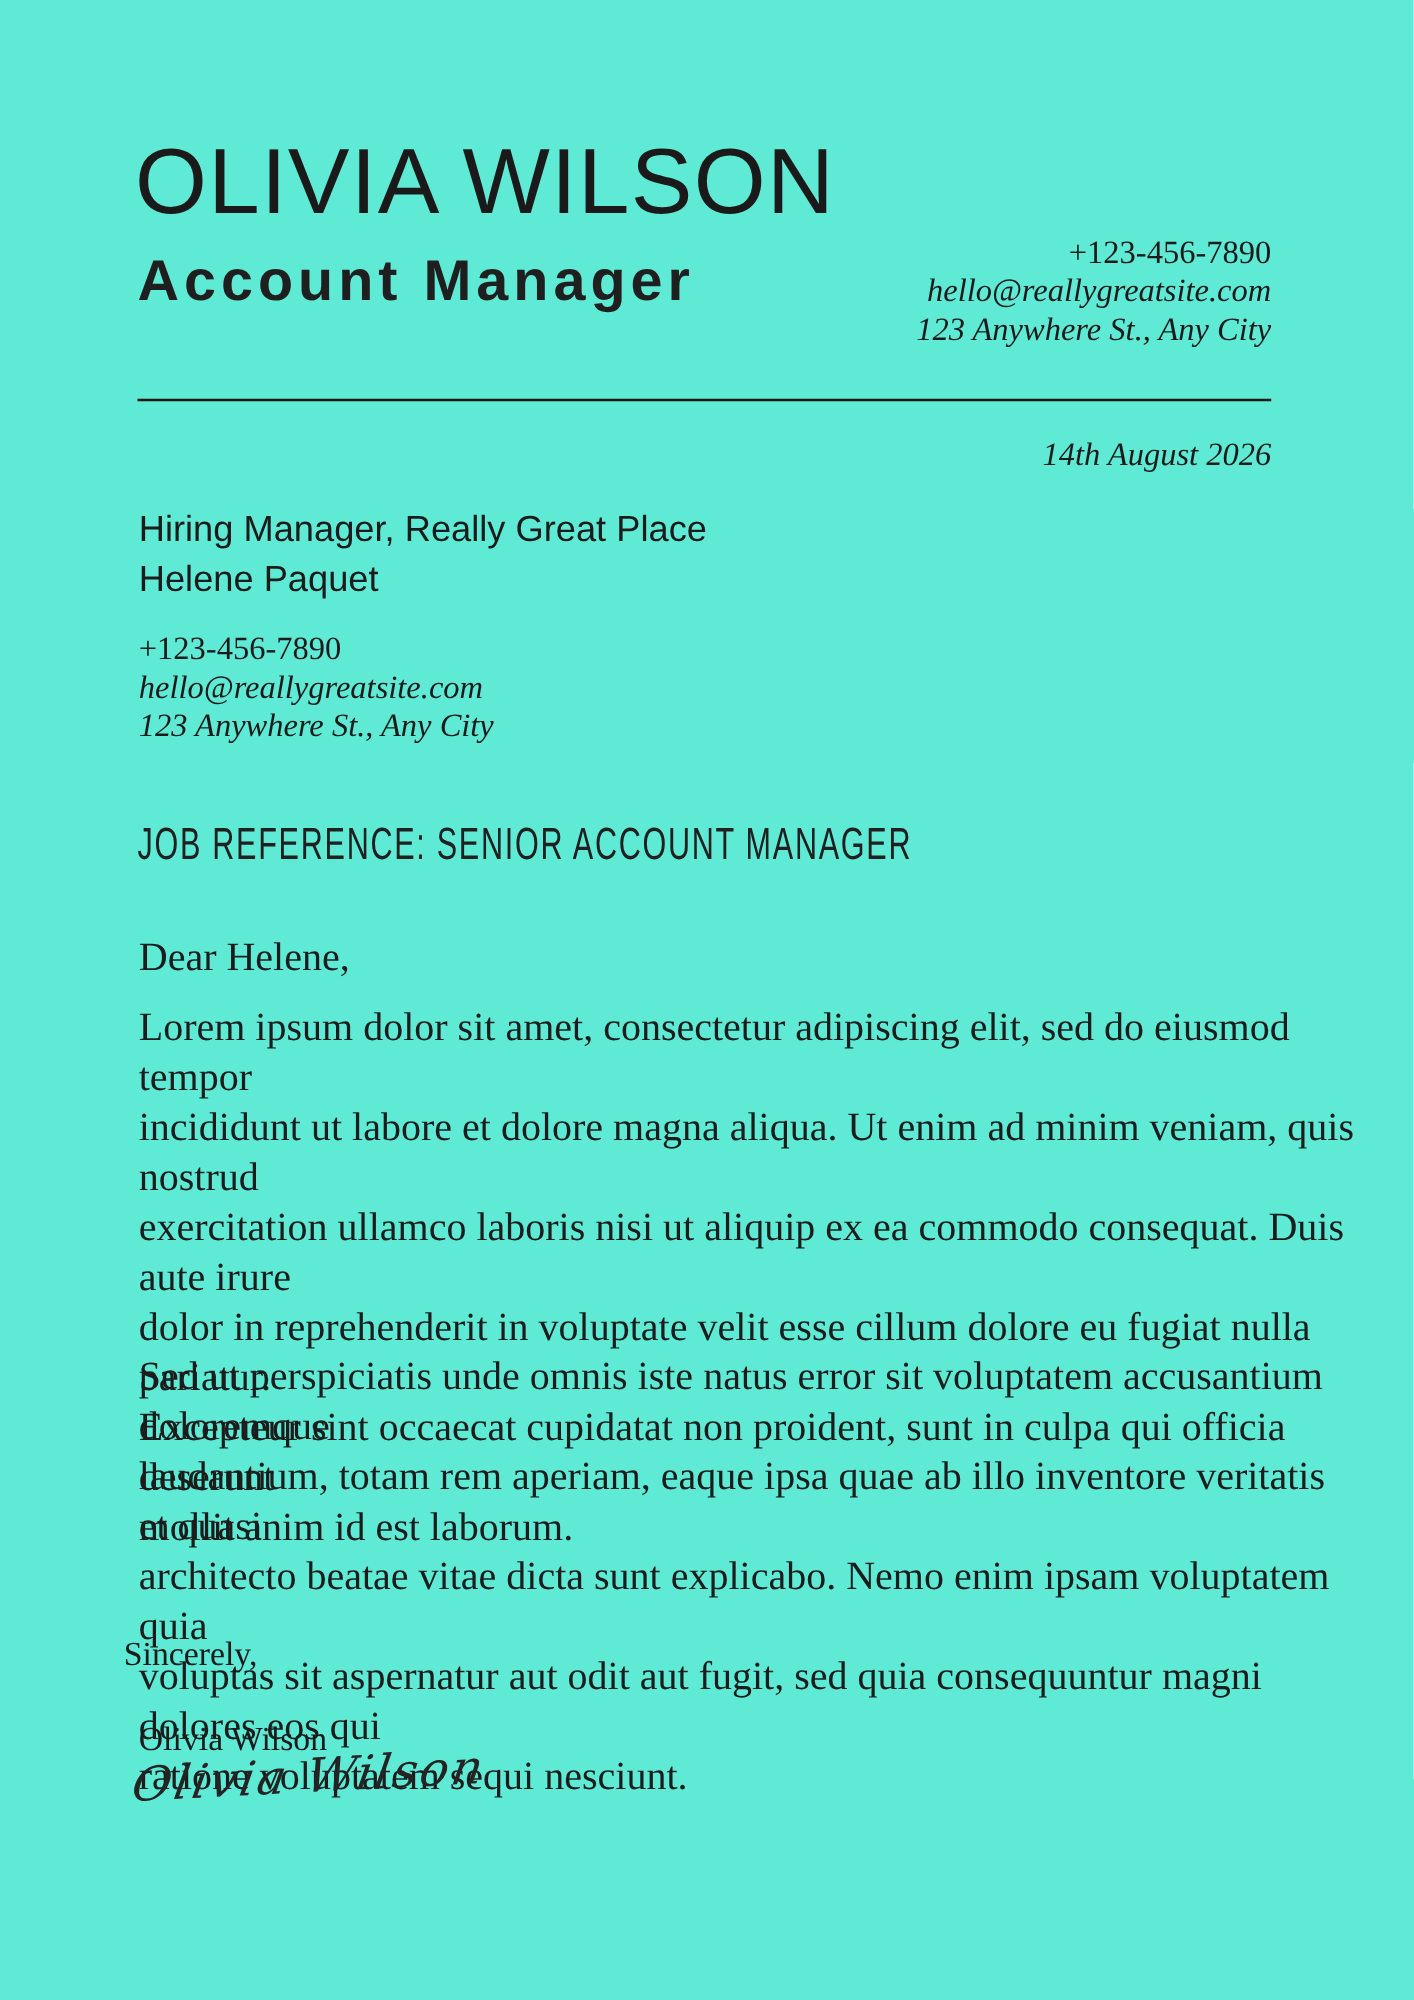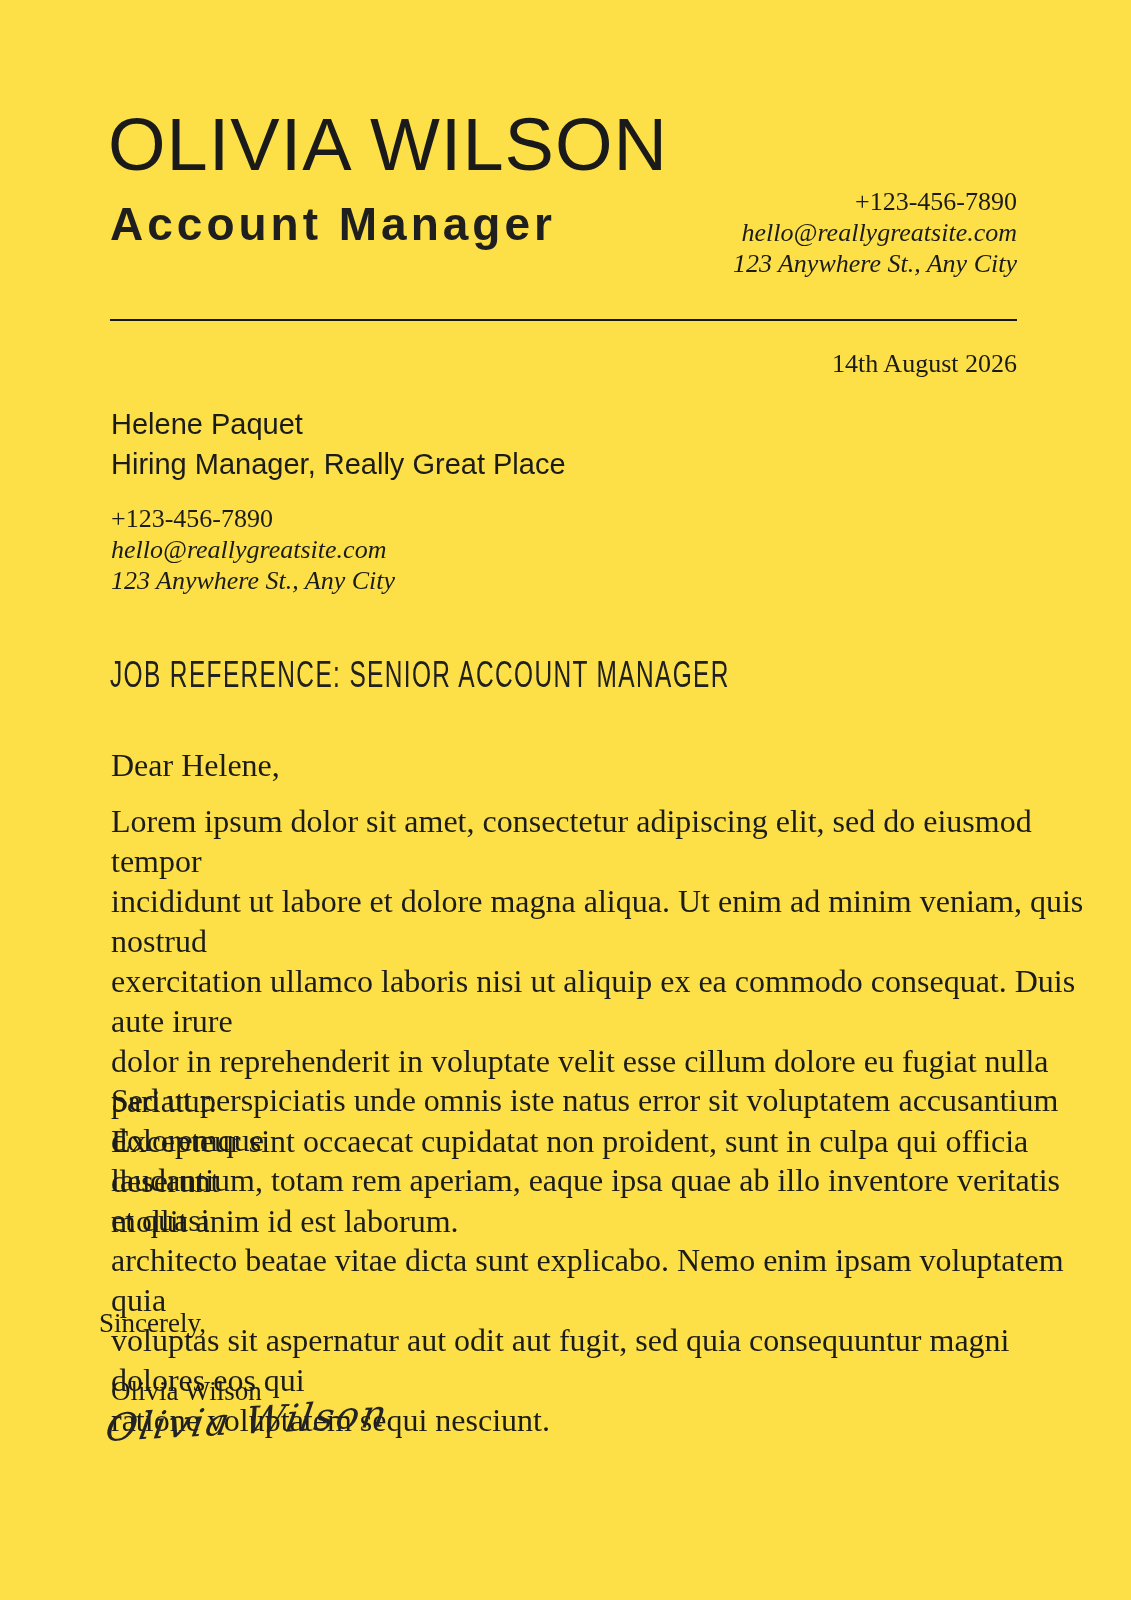--- a/index.html
+++ b/index.html
@@ -1,19 +1,19 @@
 <!DOCTYPE html>
 <html><head>
 <meta charset="utf-8">
 <style>
   html,body { margin:0; padding:0; background:#ffffff; }
   .page {
     position:relative;
     width:1131px; height:1600px;
-    background:#fde047;
+    background:#5eead4;
     color:#1b1b1b;
     overflow:hidden;
   }
   .sans  { font-family:"Liberation Sans", sans-serif; }
   .serif { font-family:"Liberation Serif", serif; }
   .abs   { position:absolute; }
 
   .header-name {
     left:108px; top:108px;
     font-size:74px; line-height:1;
@@ -36,21 +36,21 @@
 
   .divider {
     left:110px; top:319px;
     width:907px; height:2px;
     background:#161616;
   }
 
   .date-line {
     right:114px; top:348px;
     font-size:26px; line-height:31px;
-    white-space:nowrap;
+    font-style:italic; white-space:nowrap;
   }
 
   .recipient-block {
     left:111px; top:404px;
     font-size:29px; line-height:40px;
     white-space:nowrap;
   }
   .recipient-contact {
     left:111px; top:503px;
     font-size:26px; line-height:31px;
@@ -104,22 +104,22 @@
     <div>+123-456-7890</div>
     <div class="italic">hello@reallygreatsite.com</div>
     <div class="italic">123 Anywhere St., Any City</div>
   </div>
 
   <div class="abs divider"></div>
 
   <div class="abs serif date-line">14th August 2026</div>
 
   <div class="abs sans recipient-block">
+    <div>Hiring Manager, Really Great Place</div>
     <div>Helene Paquet</div>
-    <div>Hiring Manager, Really Great Place</div>
   </div>
 
   <div class="abs serif recipient-contact">
     <div>+123-456-7890</div>
     <div class="italic">hello@reallygreatsite.com</div>
     <div class="italic">123 Anywhere St., Any City</div>
   </div>
 
   <div class="abs sans subject-line">JOB REFERENCE: SENIOR ACCOUNT MANAGER</div>
 

